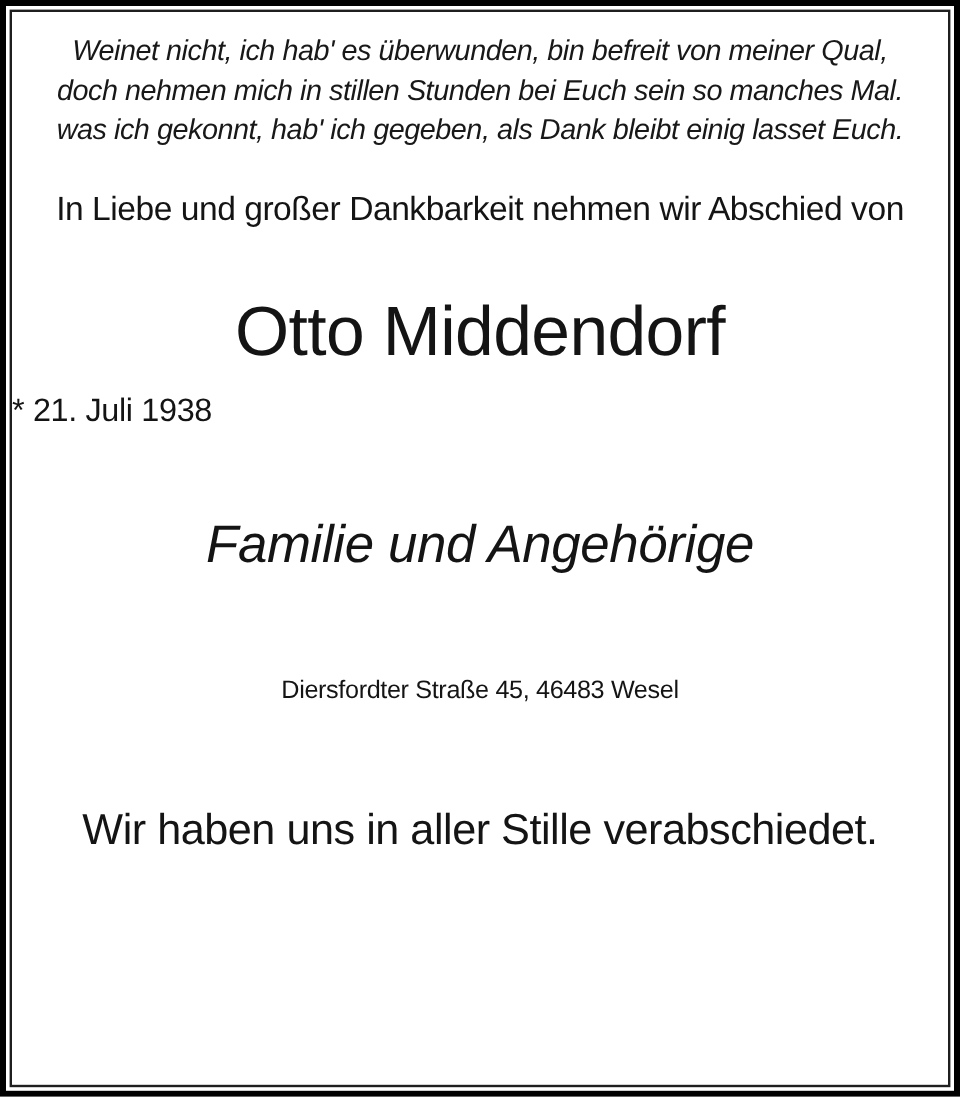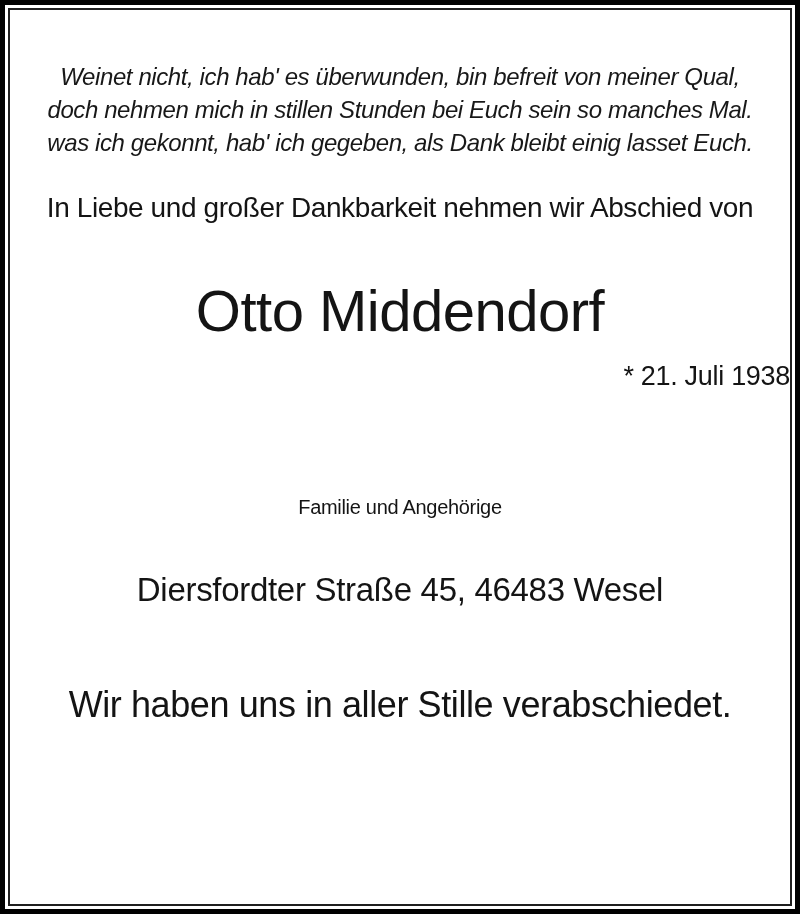--- a/index.html
+++ b/index.html
@@ -24,21 +24,21 @@
   }
   .frame-inner {
     box-sizing: border-box;
     width: 100%;
     height: 100%;
     border: 2px solid #1f1f1f;
     text-align: center;
     overflow: hidden;
   }
   .poem {
-    margin-top: 50px;
+    margin-top: 16px;
     font-style: italic;
     font-size: 24px;
     line-height: 33px;
     letter-spacing: -0.4px;
     color: #181818;
   }
   .intro {
     margin-top: 32px;
     font-size: 28px;
     line-height: 34px;
@@ -51,32 +51,33 @@
     letter-spacing: -0.5px;
     font-weight: 400;
     text-align: center;
   }
   .dates {
     margin-top: 15px;
     font-size: 27px;
     line-height: 36px;
     letter-spacing: -0.3px;
     display: flex;
-    justify-content: flex-end;
+    justify-content: space-between;
     gap: 14px;
   }
   .mourners {
-    margin-top: 91px;
-    font-size: 20px;
+    margin-top: 72px;
+    font-size: 44px;
     line-height: 44px;
     letter-spacing: -0.3px;
+    font-style: italic;
   }
   .address {
-    margin-top: 44px;
-    font-size: 33px;
+    margin-top: 83px;
+    font-size: 21px;
     line-height: 34px;
     letter-spacing: -0.3px;
   }
   .closing {
     margin-top: 78px;
     font-size: 36px;
     line-height: 40px;
     letter-spacing: -0.4px;
   }
 </style>

